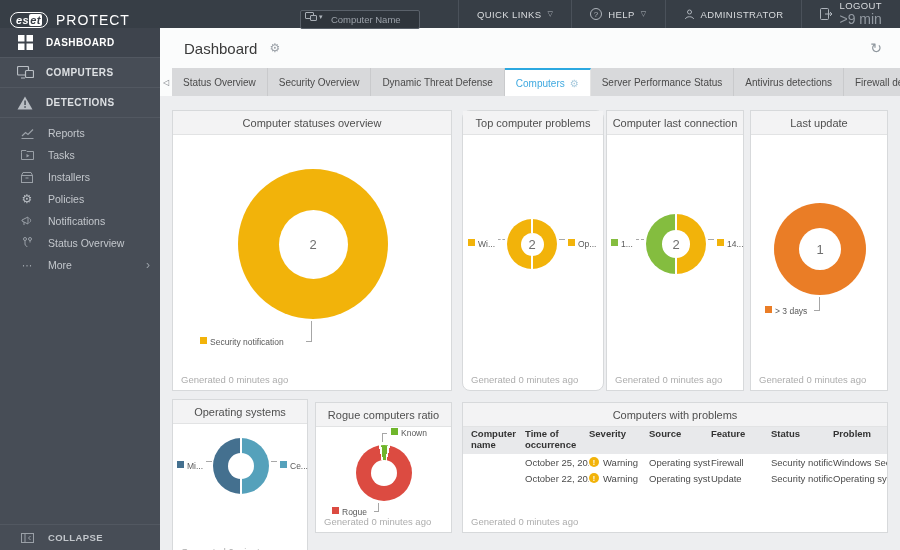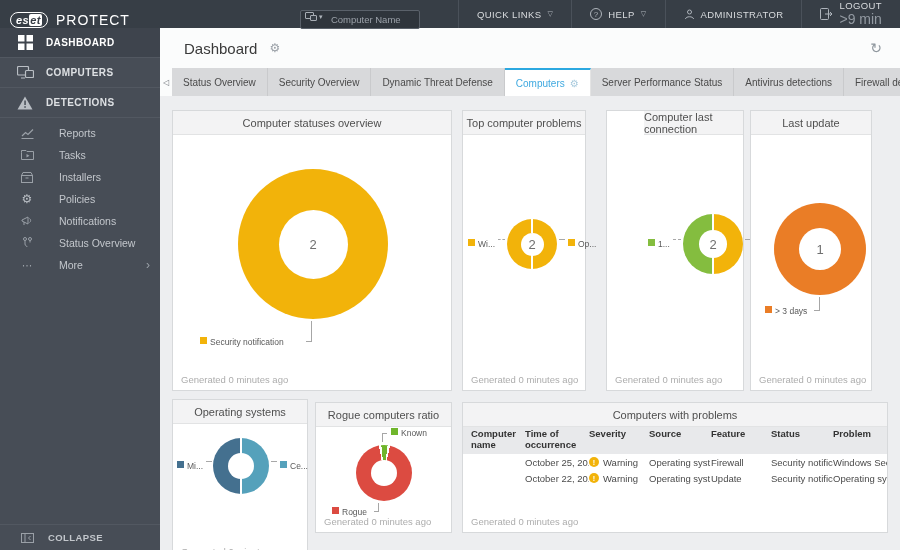--- a/index.html
+++ b/index.html
@@ -21,21 +21,21 @@
   .caret { font-size:7px; color:#AEB4BB; }
   .qmark { display:inline-flex; width:12px; height:12px; border:1px solid #AEB4BB; border-radius:50%; align-items:center; justify-content:center; font-size:8px; color:#AEB4BB; }
   .logout-txt { display:flex; flex-direction:column; line-height:1.1; }
   .logout-sub { font-size:14px; color:#939AA2; letter-spacing:0; }
 
   
   .sidebar { position:absolute; left:0; top:28px; width:160px; height:522px; background:#474D56; z-index:20; }
   .sitem { display:flex; align-items:center; gap:12px; height:30px; padding:0 0 0 16px; color:#DDE0E3; font-size:10px; font-weight:bold; letter-spacing:.4px; border-bottom:1px solid #525861; cursor:pointer; }
   .sitem.active { background:#3E444D; color:#fff; }
   .subitems { margin-top:4px; }
-  .subitem { display:flex; align-items:center; gap:23px; height:22px; padding-left:18px; color:#C3C7CC; font-size:10.5px; cursor:pointer; position:relative; }
+  .subitem { display:flex; align-items:center; gap:12px; height:22px; padding-left:18px; color:#C3C7CC; font-size:10.5px; cursor:pointer; position:relative; }
   .subitem .chev { position:absolute; right:10px; font-size:12px; color:#9AA0A7; }
   .sicon { width:18px; display:inline-flex; justify-content:center; }
   .collapse { position:absolute; bottom:0; left:0; width:160px; height:26px; border-top:1px solid #525861; display:flex; align-items:center; gap:12px; padding-left:18px; color:#C3C7CC; font-size:9.5px; font-weight:bold; letter-spacing:.4px; cursor:pointer; }
   .glyph-gear { font-size:12px; color:#B9BEC4; }
 
   
   .chead { position:absolute; left:160px; top:28px; width:740px; height:40px; background:#FBFCFC; display:flex; align-items:center; z-index:10; }
   .ctitle { font-size:15px; color:#3A3A3A; margin-left:24px; }
   .ctitle-gear { font-size:12px; color:#9AA0A7; margin-left:12px; cursor:pointer; }
   .refresh { position:absolute; right:18px; top:12px; font-size:14px; color:#8F979E; cursor:pointer; }
@@ -278,21 +278,21 @@
         </div>
         <div class="conn-bl" style="left:133px; top:186px; width:6px; height:21px;"></div>
         <div class="leg" style="left:27px; top:202px;">
           <span class="sq" style="background: rgb(242, 179, 10);"></span>
           <span>Security notification</span>
         </div>
       </div>
       <div class="panel-f">Generated 0 minutes ago</div>
     </div>
 
-    <div class="panel" style="left:302px; top:14px; width:124px; height:281px;">
+    <div class="panel" style="left:302px; top:14px; width:142px; height:281px;border-radius:8px;">
       <div class="panel-h">Top computer problems</div>
       <div class="panel-b" style="height:256px;">
         <div class="donut" style="left: 44px; top: 84px; width: 50px; height: 50px; background: conic-gradient(rgb(255, 255, 255) 0%, rgb(255, 255, 255) 0.7%, rgb(242, 179, 10) 0.7%, rgb(242, 179, 10) 49.3%, rgb(255, 255, 255) 49.3%, rgb(255, 255, 255) 50%, rgb(255, 255, 255) 50%, rgb(255, 255, 255) 50.7%, rgb(242, 179, 10) 50.7%, rgb(242, 179, 10) 99.3%, rgb(255, 255, 255) 99.3%, rgb(255, 255, 255) 100%);">
           <div class="hole">
               <span class="cval">2</span>
             </div>
         </div>
         <div class="leg" style="left:5px; top:104px; width:37px;">
           <span class="sq" style="background: rgb(242, 179, 10);"></span>
           <span>Wi...</span>
@@ -300,21 +300,21 @@
         </div>
         <div class="leg" style="left:96px; top:104px; width:37px;">
           <span class="dash"></span>
           <span class="sq" style="background: rgb(242, 179, 10);"></span>
           <span>Op...</span>
         </div>
       </div>
       <div class="panel-f">Generated 0 minutes ago</div>
     </div>
 
-    <div class="panel" style="left:446px; top:14px; width:138px; height:281px;padding-left:37px;">
+    <div class="panel" style="left:446px; top:14px; width:138px; height:281px;">
       <div class="panel-h">Computer last connection</div>
       <div class="panel-b" style="height:256px;">
         <div class="donut" style="left: 39px; top: 79px; width: 60px; height: 60px; background: conic-gradient(rgb(255, 255, 255) 0%, rgb(255, 255, 255) 0.7%, rgb(242, 179, 10) 0.7%, rgb(242, 179, 10) 49.3%, rgb(255, 255, 255) 49.3%, rgb(255, 255, 255) 50%, rgb(255, 255, 255) 50%, rgb(255, 255, 255) 50.7%, rgb(132, 189, 63) 50.7%, rgb(132, 189, 63) 99.3%, rgb(255, 255, 255) 99.3%, rgb(255, 255, 255) 100%);">
           <div class="hole">
               <span class="cval">2</span>
             </div>
         </div>
         <div class="leg" style="left:4px; top:104px; width:33px;">
           <span class="sq" style="background: rgb(132, 189, 63);"></span>
           <span>1...</span>
@@ -322,21 +322,21 @@
         </div>
         <div class="leg" style="left:101px; top:104px; width:33px;">
           <span class="dash"></span>
           <span class="sq" style="background: rgb(242, 179, 10);"></span>
           <span>14...</span>
         </div>
       </div>
       <div class="panel-f">Generated 0 minutes ago</div>
     </div>
 
-    <div class="panel" style="left:590px; top:14px; width:122px; height:281px;">
+    <div class="panel" style="left:590px; top:14px; width:138px; height:281px;">
       <div class="panel-h">Last update</div>
       <div class="panel-b" style="height:256px;">
         <div class="donut" style="left: 23px; top: 68px; width: 92px; height: 92px; background: conic-gradient(rgb(255, 255, 255) 0%, rgb(255, 255, 255) 0%, rgb(234, 125, 38) 0%, rgb(234, 125, 38) 100%, rgb(255, 255, 255) 100%, rgb(255, 255, 255) 100%);">
           <div class="hole">
               <span class="cval">1</span>
             </div>
         </div>
         <div class="conn-bl" style="left:63px; top:162px; width:6px; height:14px;"></div>
         <div class="leg" style="left:14px; top:171px;">
           <span class="sq" style="background: rgb(234, 125, 38);"></span>

